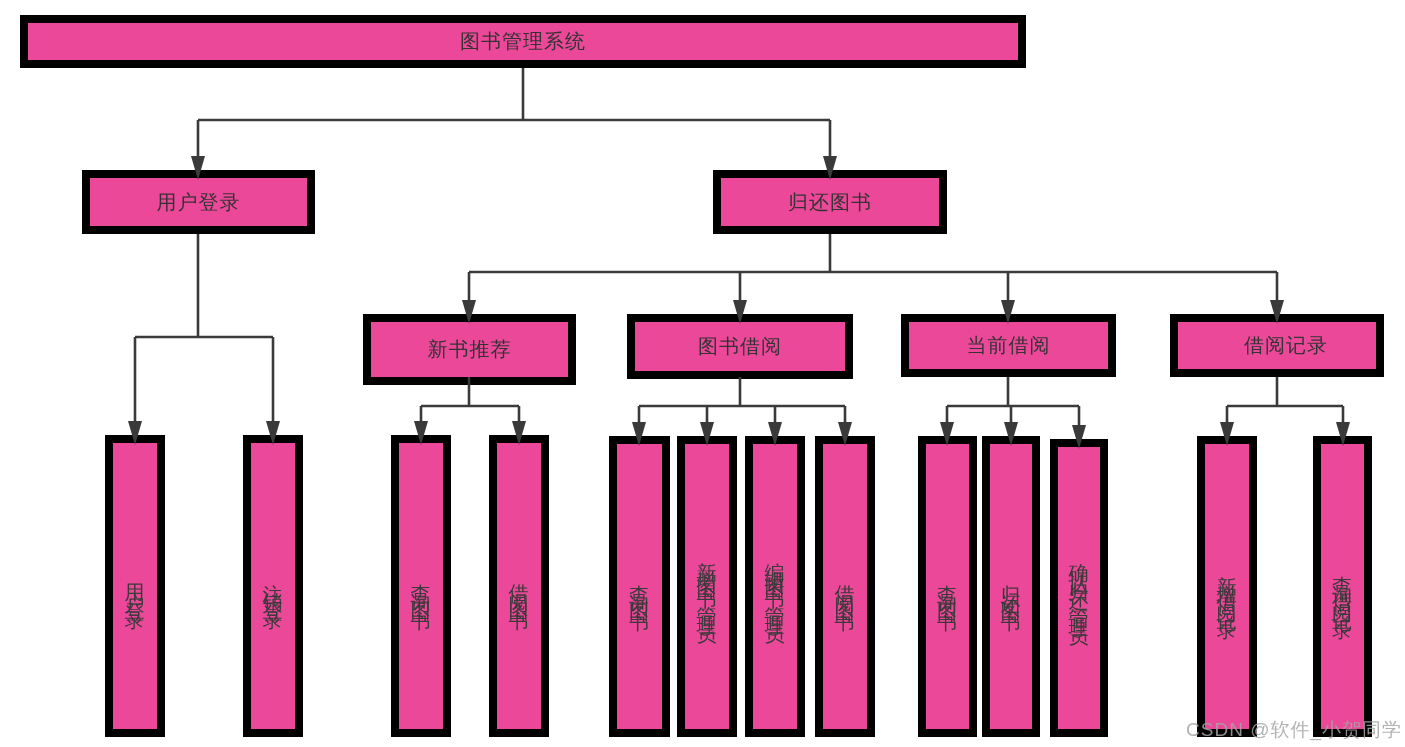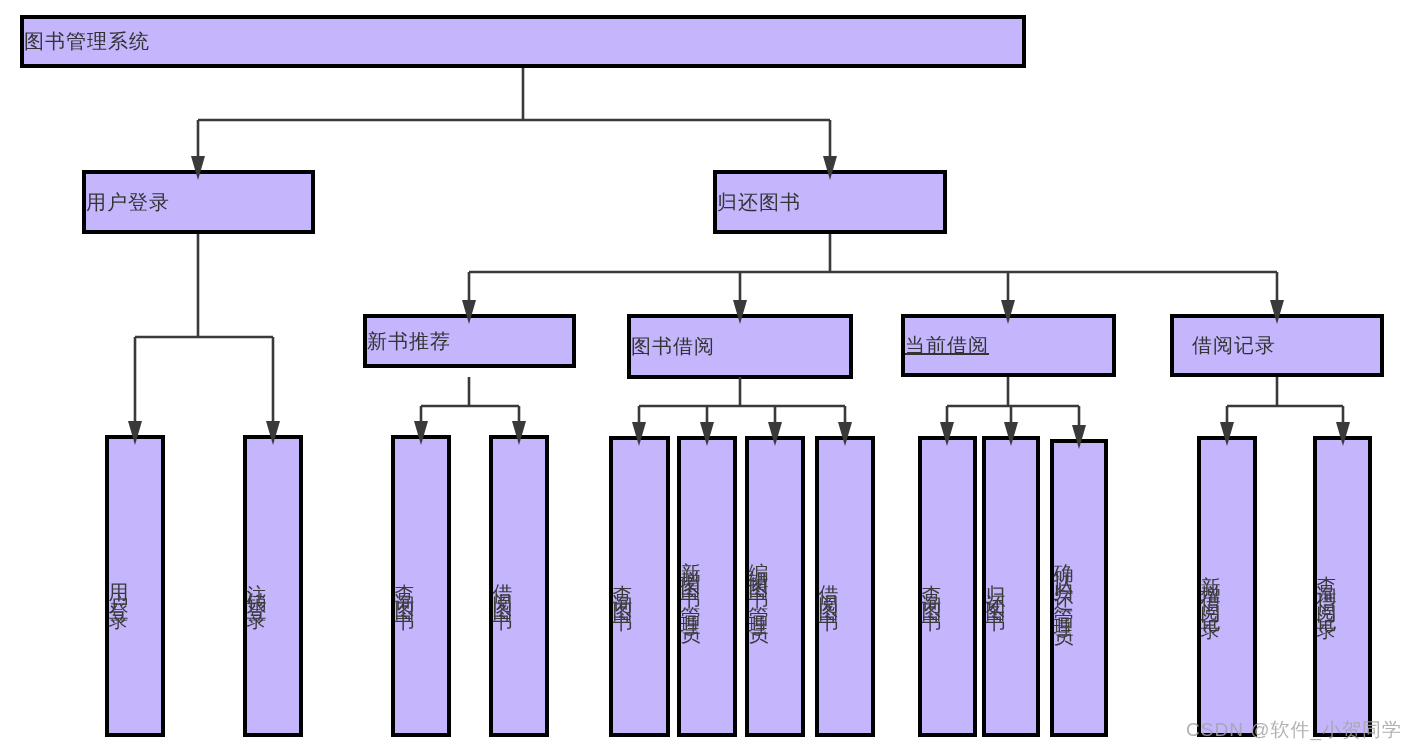--- a/index.html
+++ b/index.html
@@ -11,24 +11,25 @@
   .stage {
     position: relative;
     width: 1405px;
     height: 747px;
     background: #ffffff;
     overflow: hidden;
   }
   .node {
     position: absolute;
     box-sizing: border-box;
-    background: #c4b5fd;
-    border: 4px solid #000000;
+    background: #ec4899;
+    border: 8px solid #000000;
     display: flex;
     align-items: center;
+    justify-content: center;
     color: #333333;
     font-size: 20px;
     letter-spacing: 1px;
     z-index: 1;
   }
   .node.leaf {
     font-size: 20px;
   }
   .node.leaf .vtext {
     writing-mode: vertical-rl;
@@ -118,27 +119,27 @@
     <span>图书管理系统</span>
   </div>
 
   <div class="node" style="left:82px; top:170px; width:233px; height:64px;">
     <span>用户登录</span>
   </div>
   <div class="node" style="left:713px; top:170px; width:234px; height:64px;">
     <span>归还图书</span>
   </div>
 
-  <div class="node" style="left:363px; top:314px; width:213px; height:54px;">
+  <div class="node" style="left:363px; top:314px; width:213px; height:71px;">
     <span>新书推荐</span>
   </div>
   <div class="node" style="left:627px; top:314px; width:226px; height:65px;">
     <span>图书借阅</span>
   </div>
-  <div class="node" style="left:901px; top:314px; width:215px; height:63px;text-decoration:underline;">
+  <div class="node" style="left:901px; top:314px; width:215px; height:63px;">
     <span>当前借阅</span>
   </div>
   <div class="node" style="left:1170px; top:314px; width:214px; height:63px;padding-left:18px;">
     <span>借阅记录</span>
   </div>
 
   <div class="node leaf" style="left:105px; top:435px; width:60px; height:302px;">
     <span class="vtext">用户登录</span>
   </div>
   <div class="node leaf" style="left:243px; top:435px; width:60px; height:302px;">

